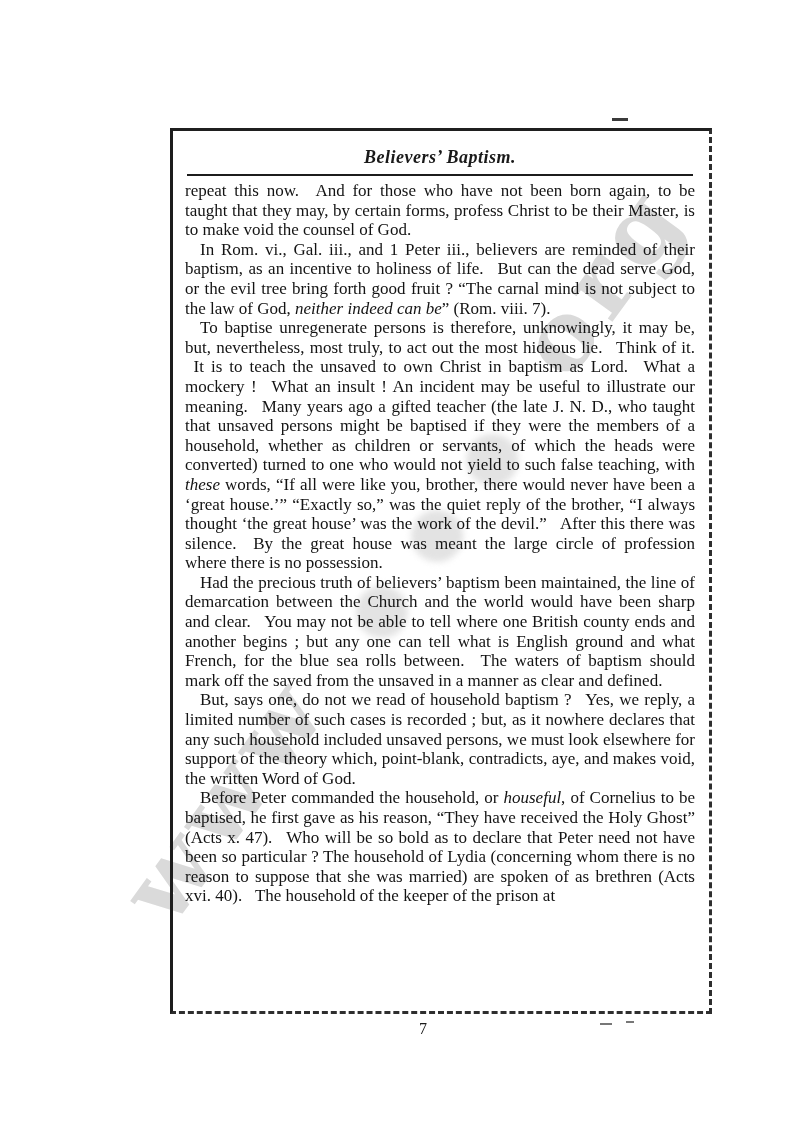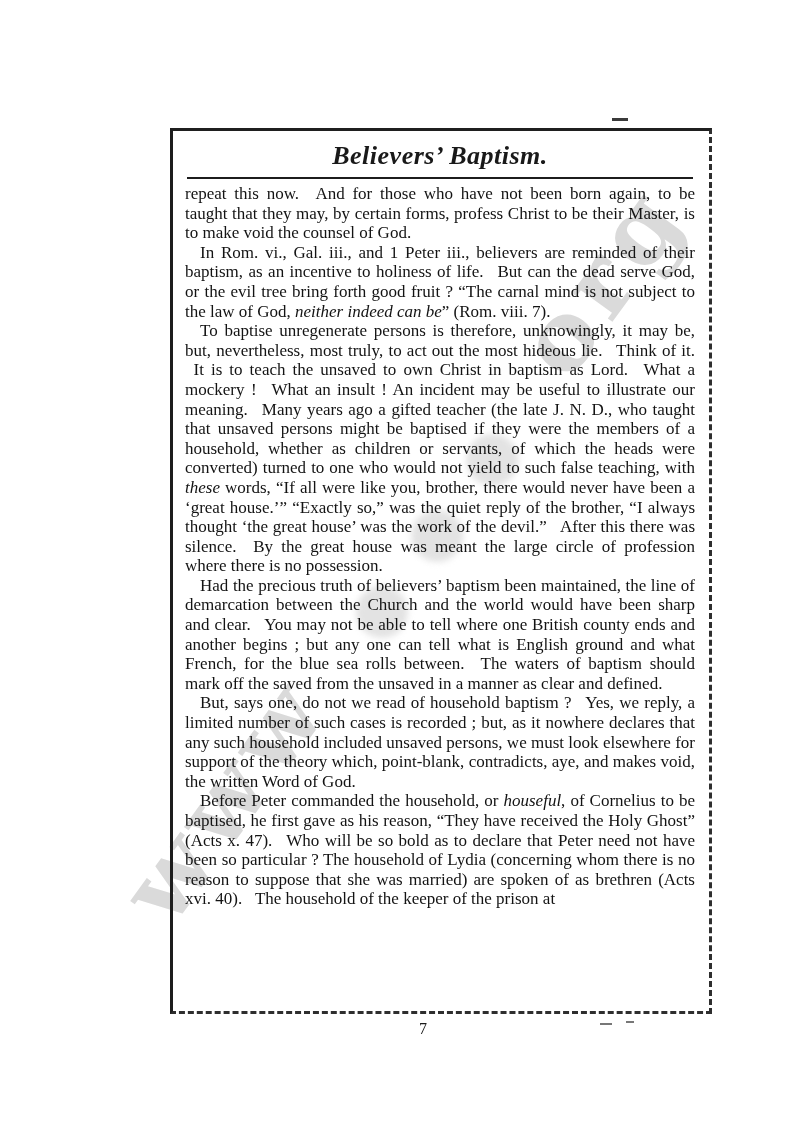--- a/index.html
+++ b/index.html
@@ -56,23 +56,23 @@
     border-bottom: 3px dashed #2e2e2e;
     padding: 8px 14px 0 12px;
     z-index: 1;
     background: transparent;
   }
 
   .running-head {
     text-align: center;
     font-style: italic;
     font-weight: 600;
-    font-size: 26px;
+    font-size: 18px;
     color: #191919;
-    margin-top: 2px;
+    margin-top: 8px;
     letter-spacing: 0.5px;
   }
   .head-rule {
     height: 2px;
     background: #1c1c1c;
     margin: 6px 2px 5px 2px;
   }
 
   .body-text {
     font-size: 17px;

